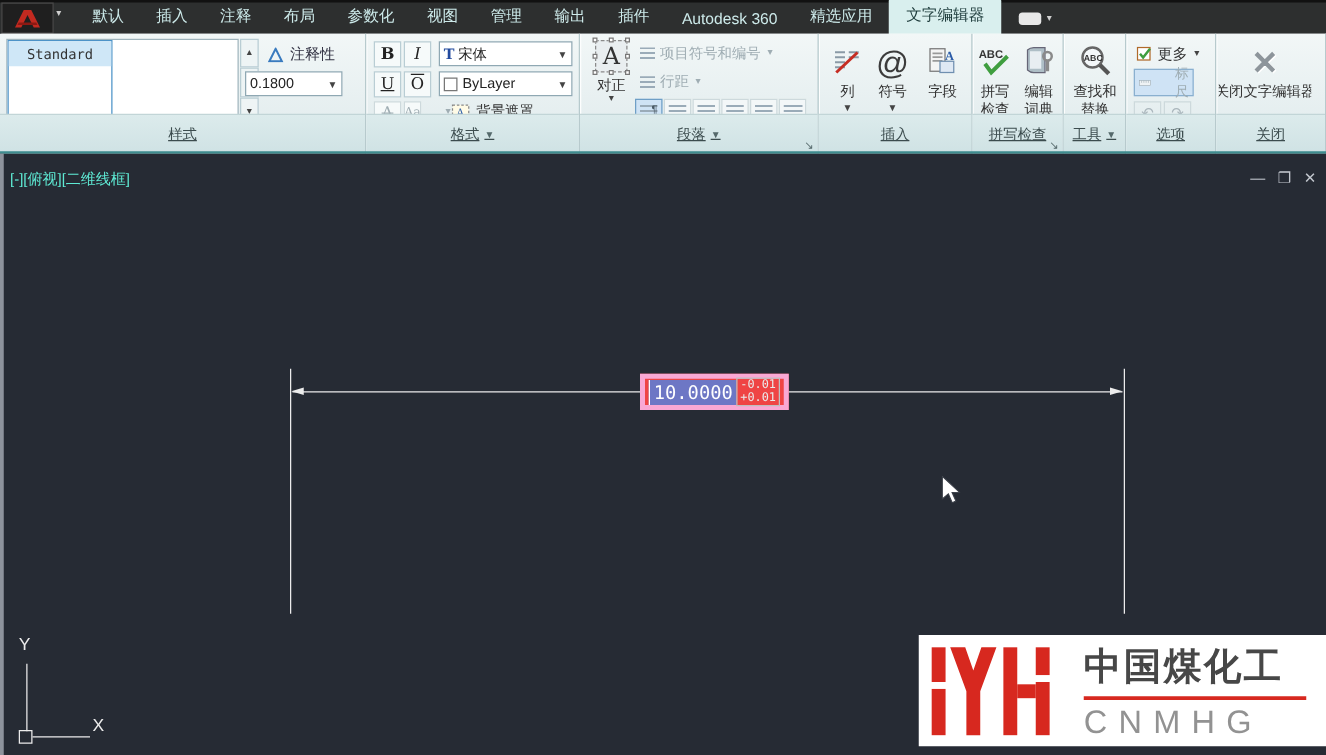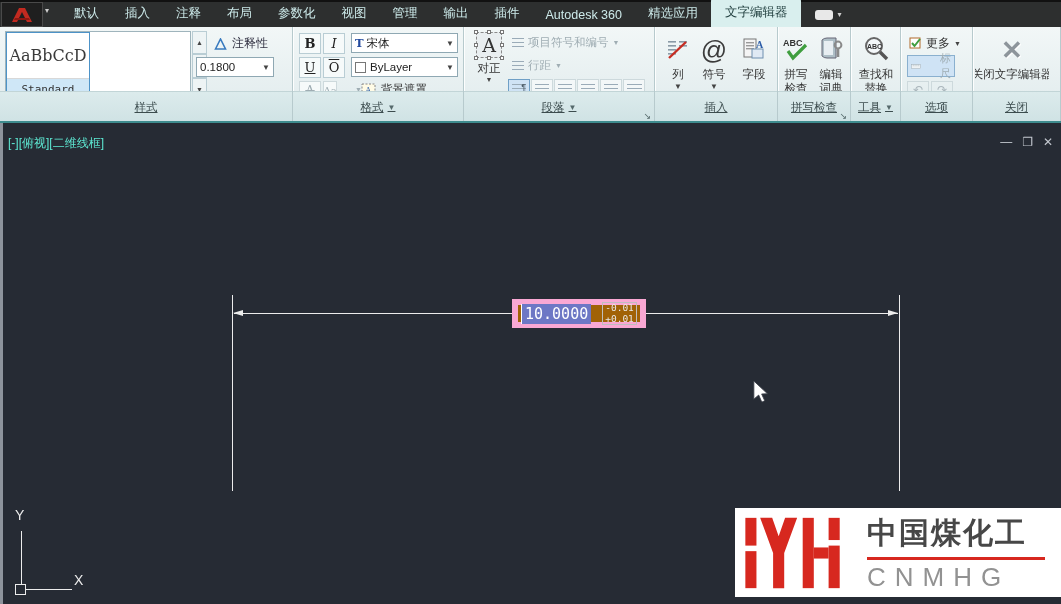--- a/index.html
+++ b/index.html
@@ -88,25 +88,25 @@
   .close-x { font-size:26px; color:#8d959b; font-weight:bold; text-shadow:1px 1px 0 #fff; }
 
   
   .canvas { position:absolute; top:123px; left:0; width:1061px; height:481px; background:#262b34; }
   .canvas-ledge { position:absolute; left:0; top:0; width:3px; height:481px; background:#8d939c; }
   .vp-label { position:absolute; left:8px; top:12px; color:#5eead4; font-size:12px; }
   .winctl { position:absolute; right:8px; top:12px; display:flex; gap:10px; color:#c3c8cf; font-size:12px; }
   .dimline { position:absolute; height:1px; background:#ececec; }
   .extline { position:absolute; width:1px; background:#ececec; }
   .arrow { position:absolute; width:0; height:0; }
-  .dimbox { position:absolute; left:512px; top:176px; height:29px; border:6px solid #f9a8d4;
-    background:#a16207; display:flex; align-items:center; padding:2px 3px; }
+  .dimbox { position:absolute; left:512px; top:176px; height:29px; border:4px solid #f9a8d4;
+    background:#ef4444; display:flex; align-items:center; padding:2px 3px; }
   .dimval { background:#6d77c5; color:#fff; font-family:"DejaVu Sans Mono", monospace;
     font-size:15px; padding:1px 3px; border-left:1px solid #fff; }
-  .tolbox { border:1px solid #bfbfbf; margin-left:11px; padding:0 2px; display:flex; flex-direction:column;
+  .tolbox { border:1px solid #bfbfbf; margin-left:0; padding:0 2px; display:flex; flex-direction:column;
     justify-content:center; }
   .tolbox span { color:#e9e9e9; font-family:"DejaVu Sans Mono", monospace; font-size:9.5px; line-height:1.15; }
   .ucs { position:absolute; left:0; top:380px; color:#ececec; }
   .ucs .vline { position:absolute; left:21px; top:28px; width:1px; height:54px; background:#ececec; }
   .ucs .hline { position:absolute; left:26px; top:86px; width:46px; height:1px; background:#ececec; }
   .ucs .sq { position:absolute; left:15px; top:81px; width:11px; height:11px; border:1.5px solid #ececec; }
   .ucs .ylab { position:absolute; left:15px; top:4px; font-size:14px; }
   .ucs .xlab { position:absolute; left:74px; top:69px; font-size:14px; }
   .cursor { position:absolute; left:753px; top:258px; }
 
@@ -148,21 +148,20 @@
     <span class="caret">▾</span>
   </div>
 </div>
 
 <div class="ribbon">
 
   <div class="panel" style="width:293px">
     <div class="panel-body">
       <div class="gallery">
         <div class="style-item">
-          <div class="style-prev">AaBbCcD</div>
           <div class="style-name">Standard</div>
         </div>
       </div>
       <div class="gal-arrows">
         <span>▲</span>
         <span>▼</span>
         <span>▼</span>
       </div>
       <div class="annot-row">
         <svg width="13" height="12" viewBox="0 0 13 12">

